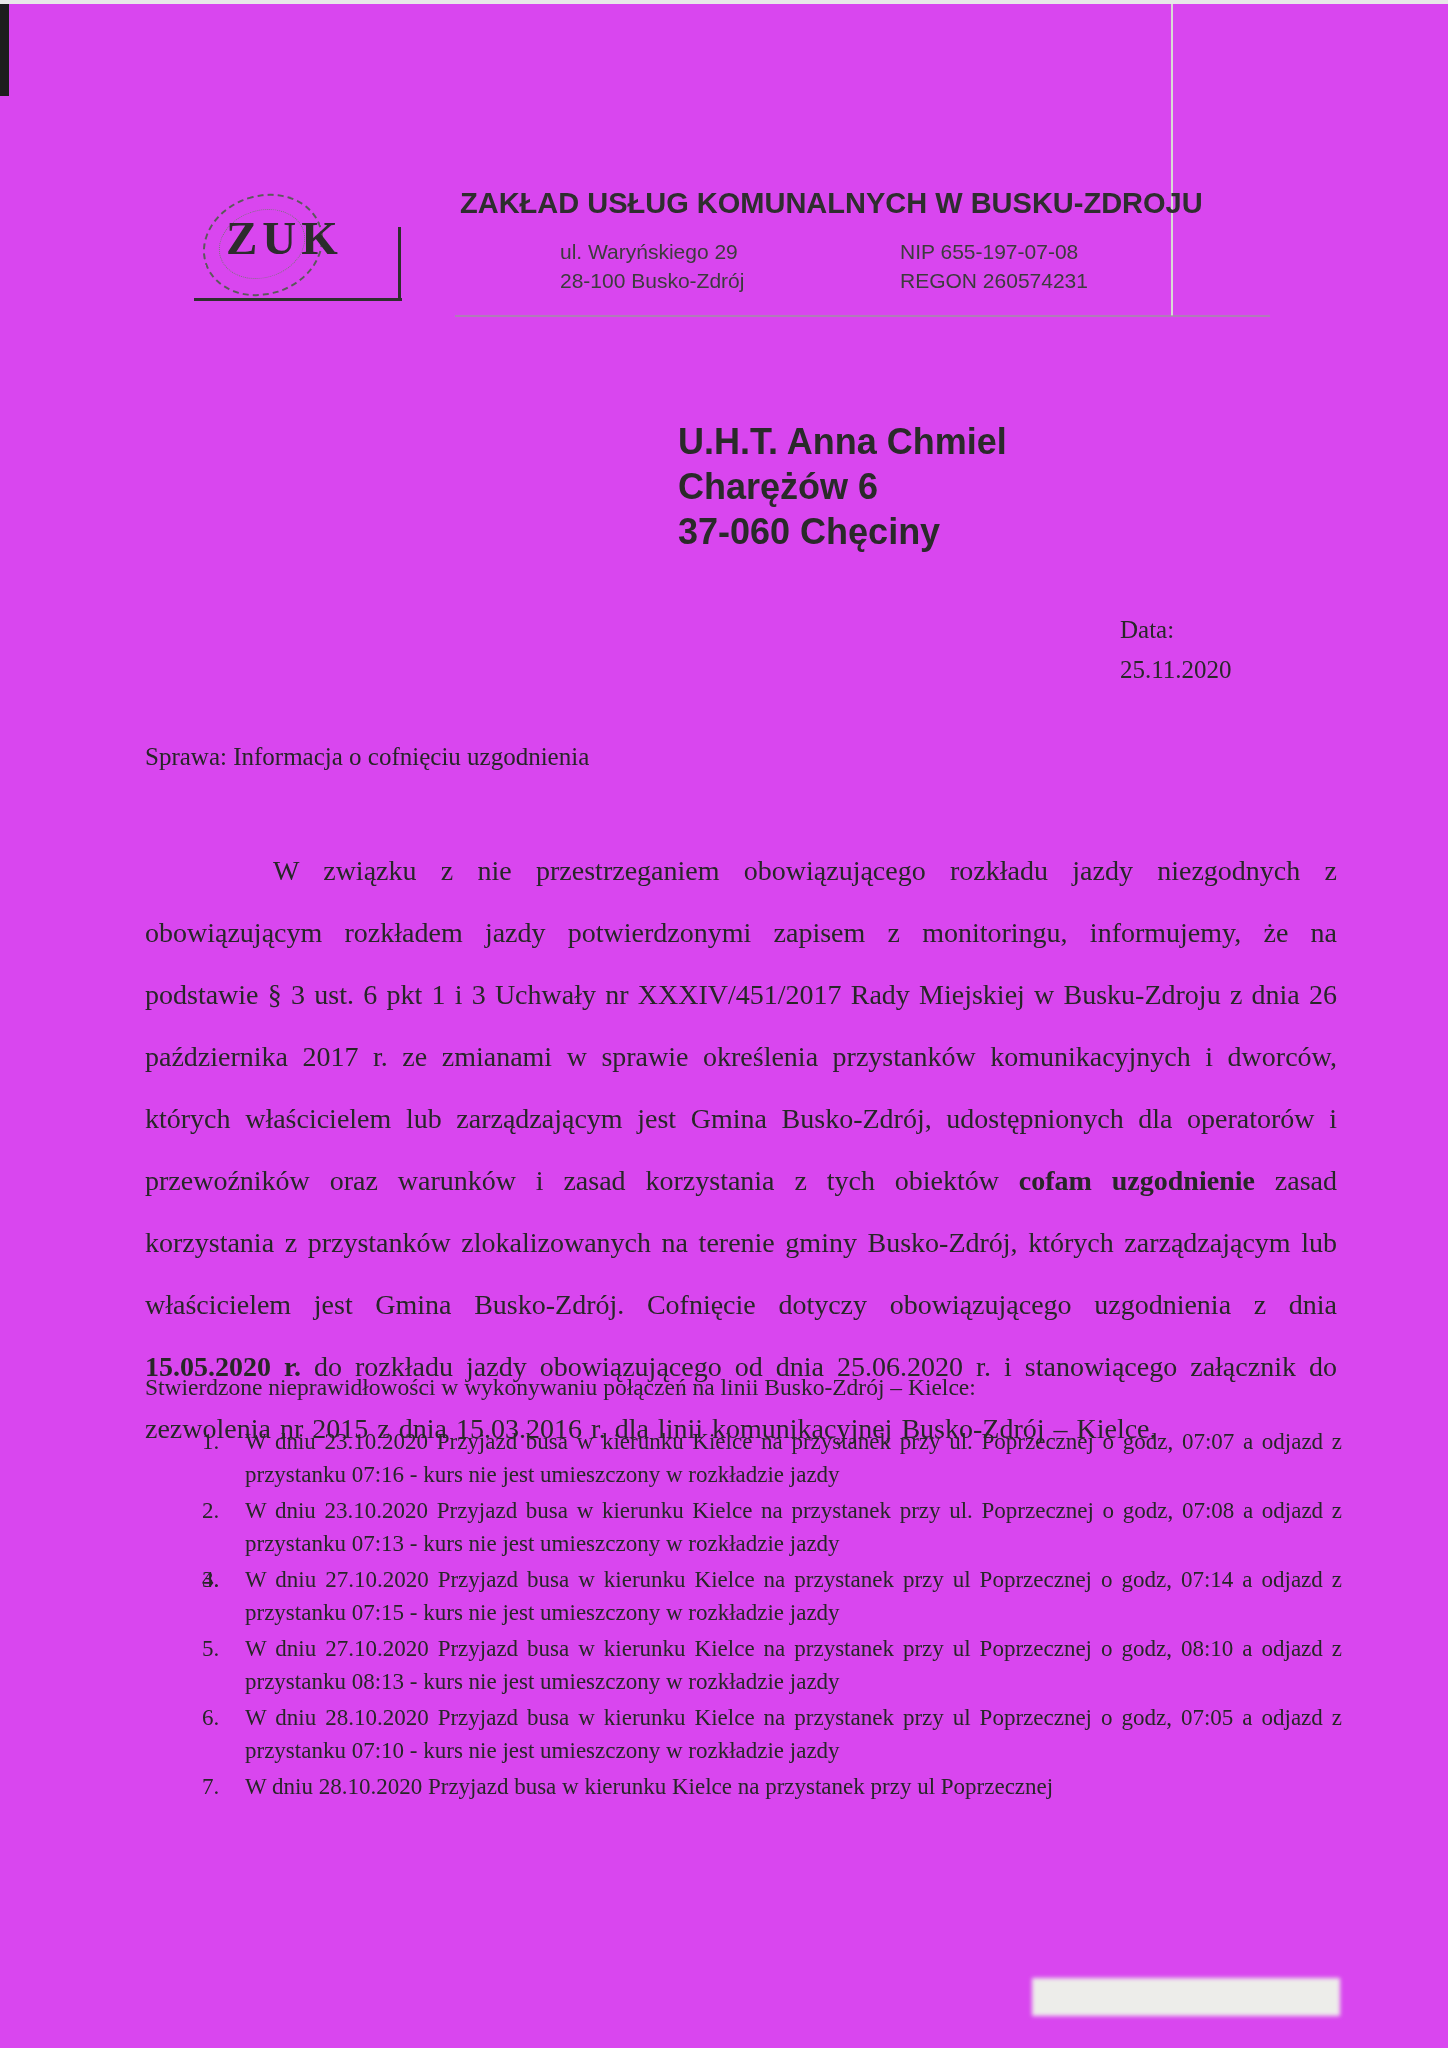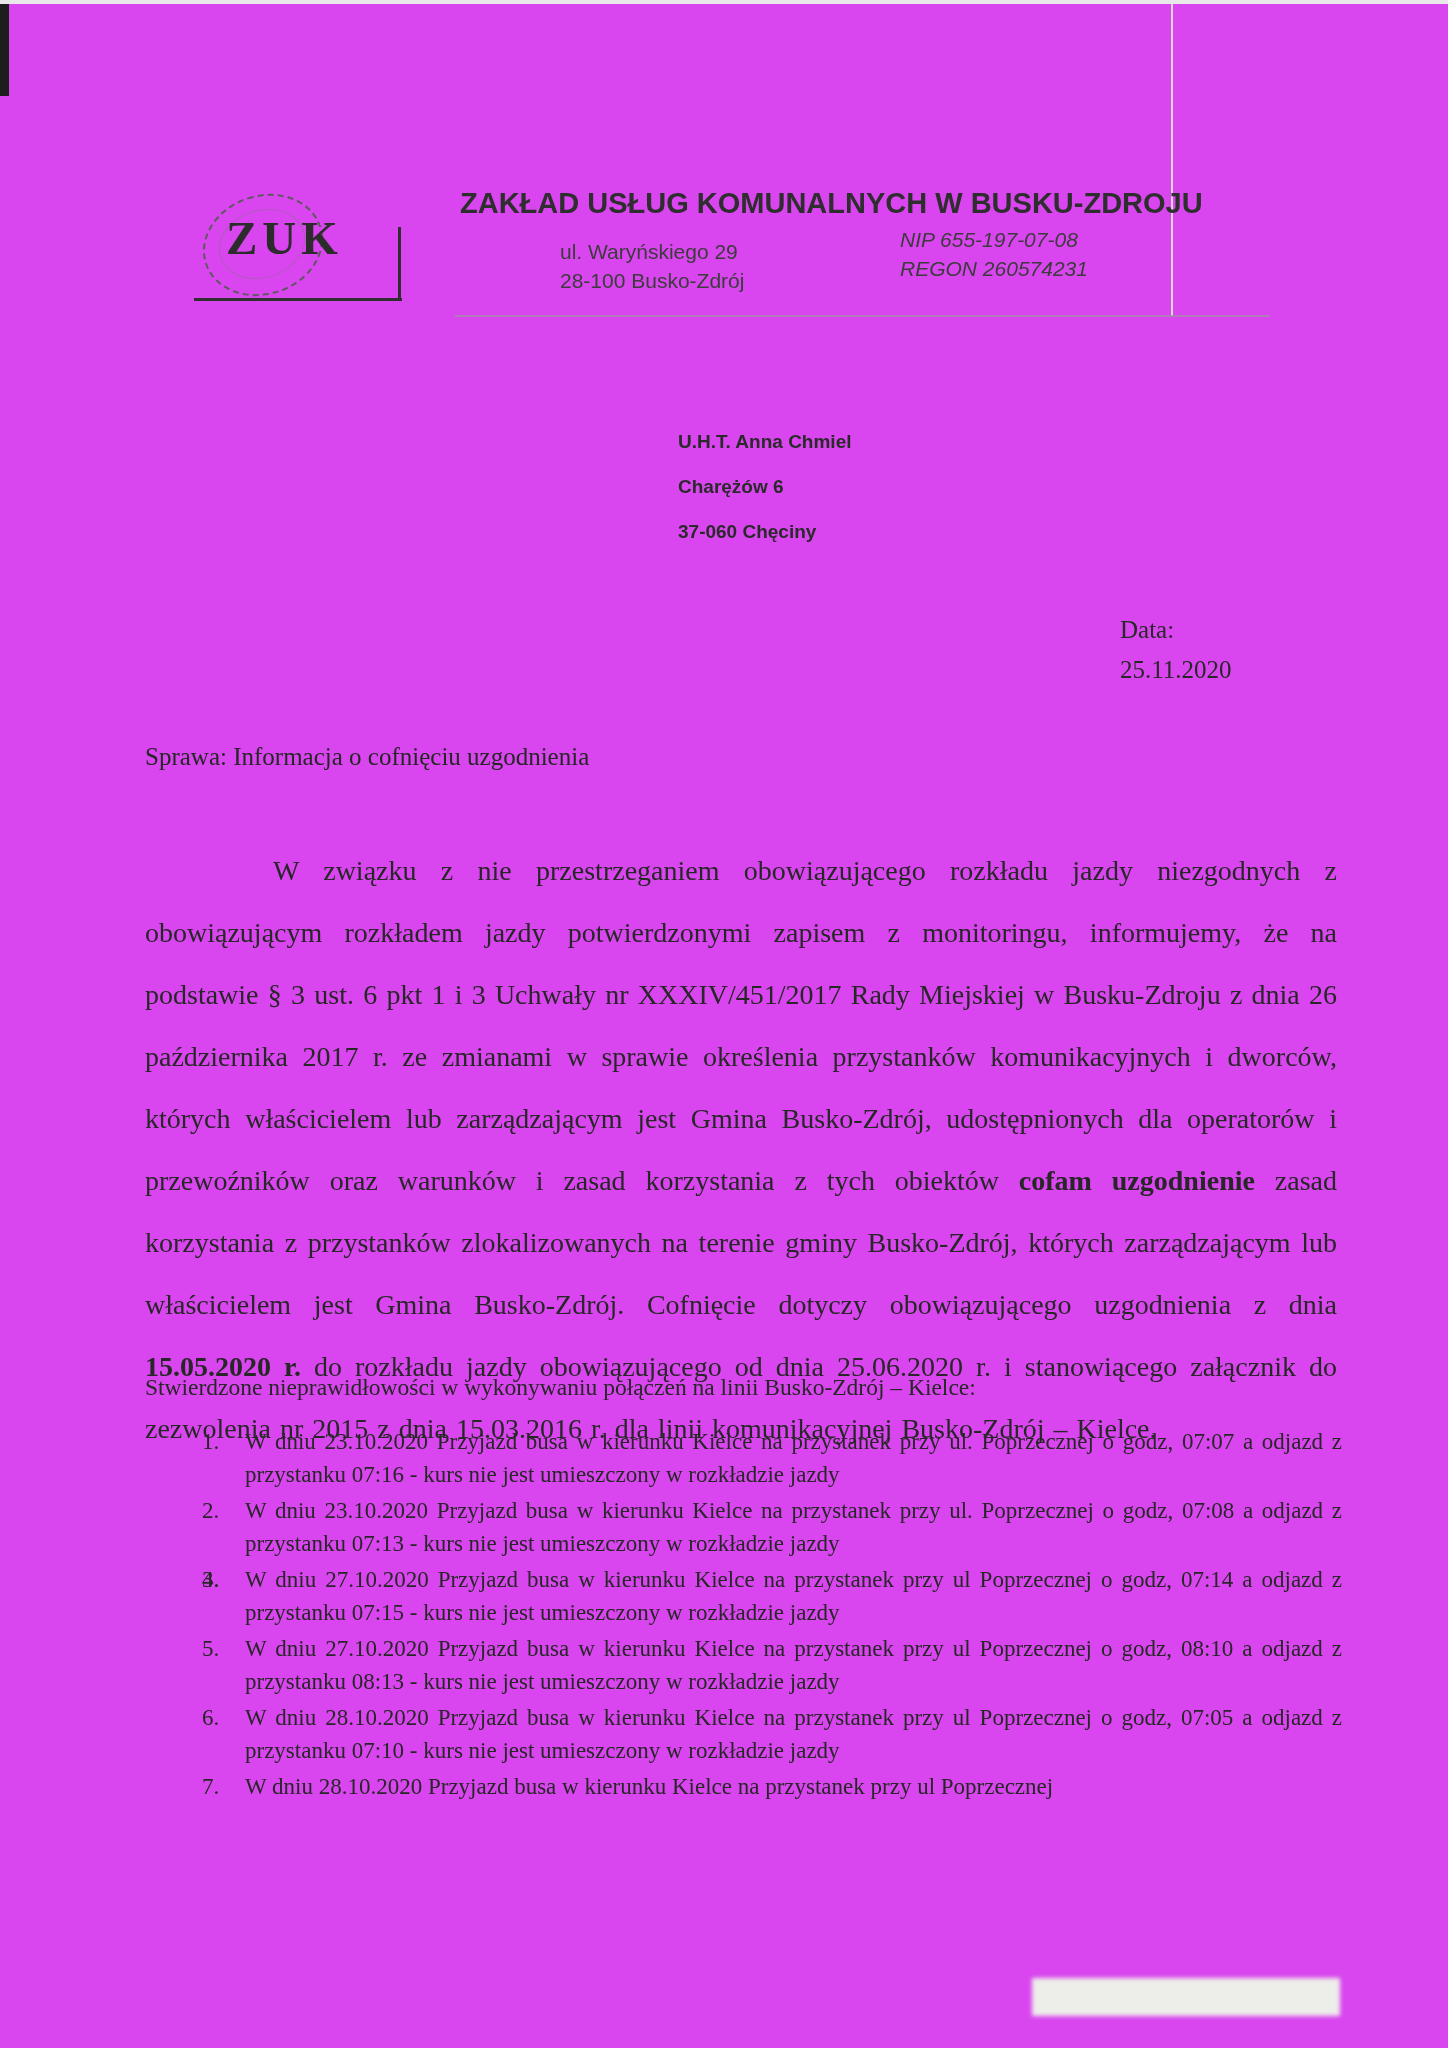--- a/index.html
+++ b/index.html
@@ -28,26 +28,26 @@
   .logo-zuk{position:absolute;left:76px;top:22px;
     font-family:"Liberation Serif", serif;font-weight:700;font-size:47px;
     letter-spacing:5px;color:#2c2c2c;}
   .logo-underline{position:absolute;left:44px;top:109px;width:208px;height:3px;background:#2f2f2f;}
   .logo-vbar{position:absolute;left:248px;top:38px;width:2.5px;height:74px;background:#2f2f2f;}
 
   .company-name{left:460px;top:183px;width:810px;text-align:left;
     font-family:"Liberation Sans", sans-serif;font-weight:700;font-size:29px;color:#2e2e2e;}
   .hdr-col{font-family:"Liberation Sans", sans-serif;font-size:21px;line-height:29px;color:#3c3c3c;}
   .hdr-address{left:560px;top:233px;}
-  .hdr-ids{left:900px;top:221px;font-style:italic;}
+  .hdr-ids{left:900px;top:233px;}
   .hdr-divider{left:455px;top:311px;width:815px;height:2px;background:#9a9a9a;opacity:.65;}
 
   
   .recipient{left:678px;top:415px;
-    font-family:"Liberation Sans", sans-serif;font-weight:700;font-size:19px;
+    font-family:"Liberation Sans", sans-serif;font-weight:700;font-size:36px;
     line-height:45px;color:#2a2a2a;}
 
   
   .ref{font-size:25px;line-height:40px;color:#282828;}
   .ref-left{left:806px;top:606px;}
   .ref-right{left:1120px;top:606px;}
 
   
   .subject{left:145px;top:739px;font-size:25px;color:#262626;}
 

